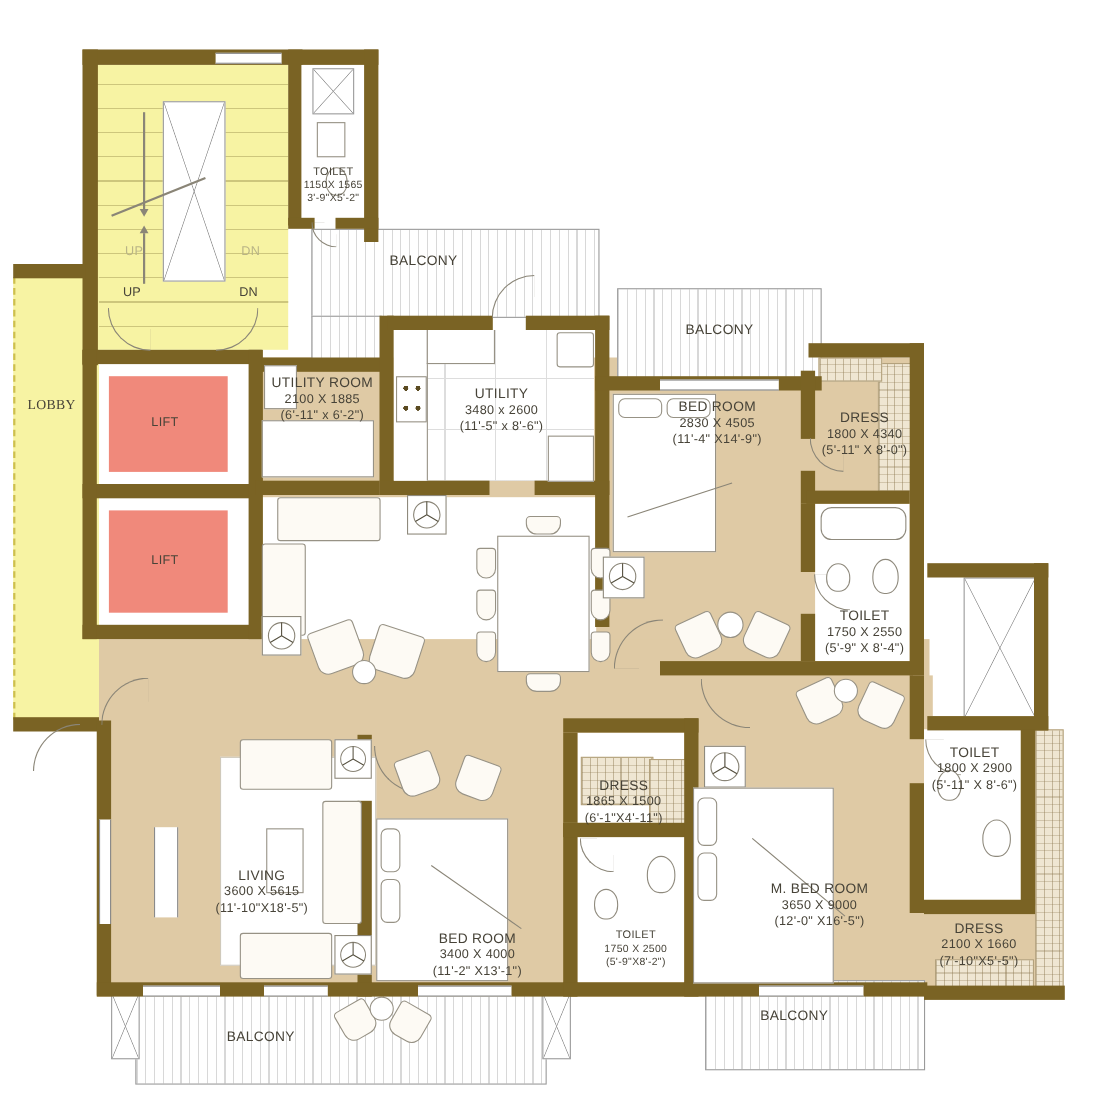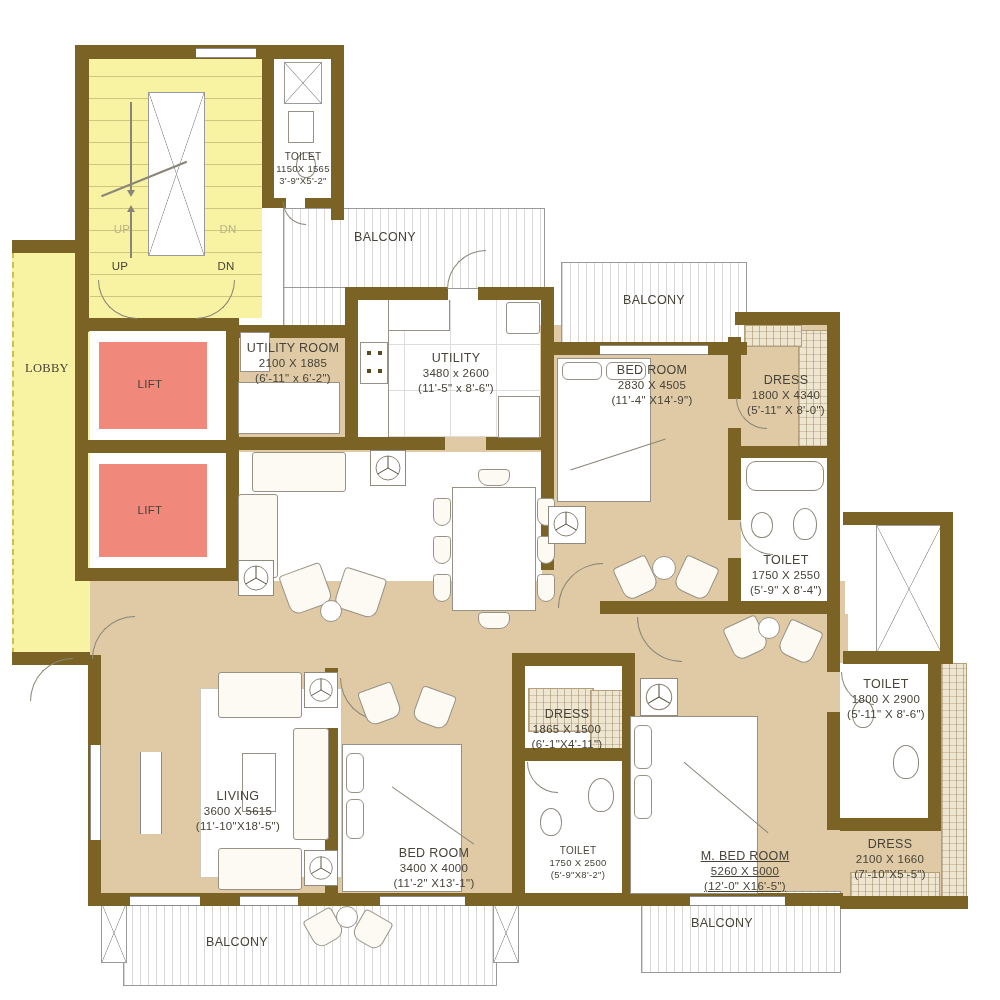--- a/index.html
+++ b/index.html
@@ -352,23 +352,23 @@
     <div>3400 X 4000</div>
     <div>(11'-2" X13'-1")</div>
     </div>
 
   <div class="lbl small" style="left:578px;top:844px;">
     <div class="nm">TOILET</div>
     <div>1750 X 2500</div>
     <div>(5'-9"X8'-2")</div>
     </div>
 
-  <div class="lbl" style="left:745px;top:848px;text-decoration:underline;">
+  <div class="lbl" style="left:745px;top:800px;">
     <div class="nm">M. BED ROOM</div>
-    <div>5260 X 5000</div>
+    <div>3650 X 9000</div>
     <div>(12'-0" X16'-5")</div>
     </div>
 
   <div class="lbl" style="left:890px;top:836px;">
     <div class="nm">DRESS</div>
     <div>2100 X 1660</div>
     <div>(7'-10"X5'-5")</div>
     </div>
 
 </div>

